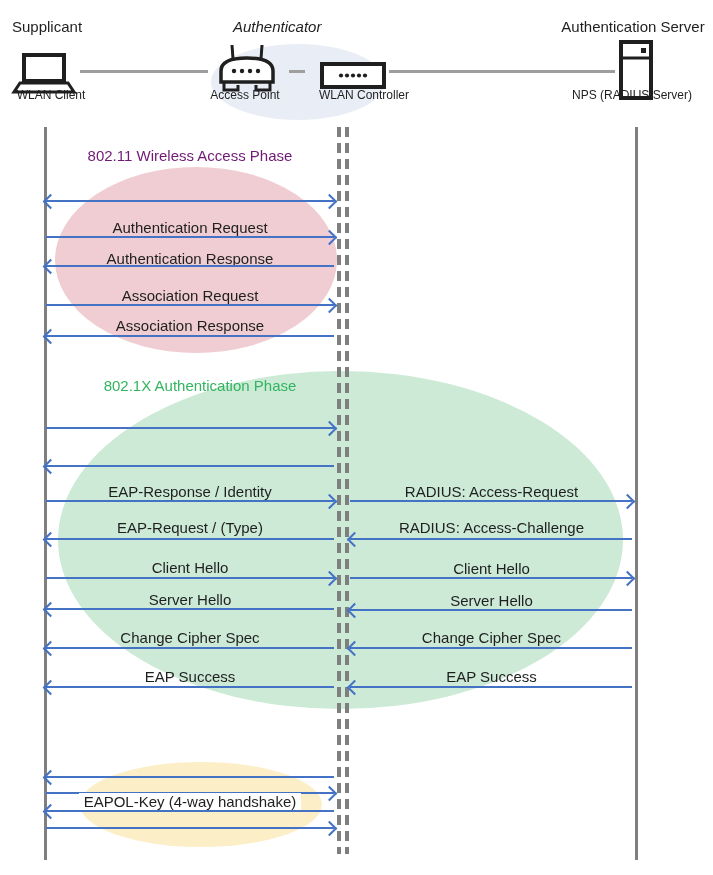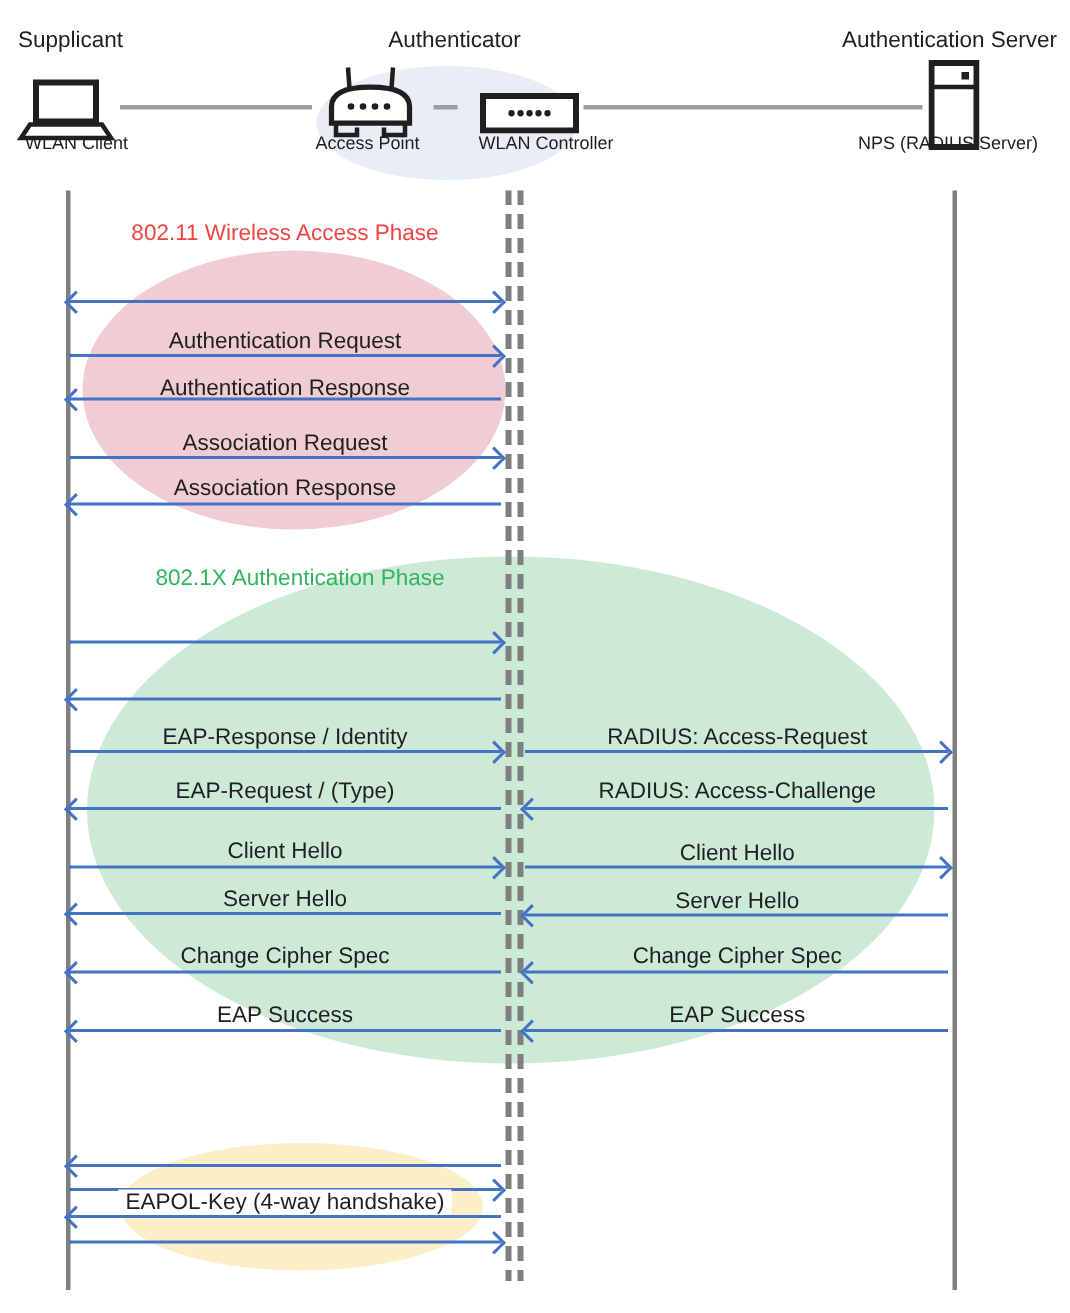--- a/index.html
+++ b/index.html
@@ -17,21 +17,21 @@
   .devlabel{position:absolute;top:88px;font-size:12px;color:#1f1f1f;text-align:center;}
 
   .icon{position:absolute;}
   .conn{position:absolute;top:70px;height:3px;background:#9E9E9E;}
 
   .ll{position:absolute;top:127px;width:3px;height:733px;background:#7F7F7F;}
   .lld{position:absolute;top:127px;width:4px;height:727px;
        background:repeating-linear-gradient(to bottom,#7F7F7F 0,#7F7F7F 10px,transparent 10px,transparent 16px);}
 
   .phase-title{position:absolute;font-size:15px;text-align:center;line-height:19px;}
-  .pt-red{left:45px;top:146px;width:290px;color:#ef4444;}
+  .pt-red{left:45px;top:146px;width:290px;color:#701a75;}
   .pt-green{left:55px;top:376px;width:290px;color:#33B45F;}
   .pt-orange{left:45px;top:722px;width:290px;color:#ED7D31;}
 
   .mlabel{position:absolute;font-size:15px;line-height:17px;text-align:center;color:#1f1f1f;}
   .span-l{left:45px;width:290px;}
   .span-r{left:350px;width:283px;}
   .arrow{position:absolute;height:2px;background:#4472C4;}
   .arrow.span-l{left:46px;width:288px;}
   .arrow.span-r{left:350px;width:282px;}
   .arrow.hr::after{content:"";position:absolute;right:-1px;top:-4px;width:9px;height:9px;
@@ -45,21 +45,21 @@
 <body>
 
 <div class="canvas">
 
   <div class="ellipse el-actor"></div>
   <div class="ellipse el-pink"></div>
   <div class="ellipse el-green"></div>
   <div class="ellipse el-yellow"></div>
 
   <div class="role" style="left:12px;width:120px;">Supplicant</div>
-  <div class="role" style="left:233px;width:140px;text-align:center;">Authenticator</div>
+  <div class="role" style="left:233px;width:140px;text-align:left;font-style:italic;">Authenticator</div>
   <div class="role" style="left:558px;width:150px;text-align:center;">Authentication Server</div>
 
   <div class="conn" style="left:80px;width:128px;"></div>
   <div class="conn" style="left:289px;width:16px;"></div>
   <div class="conn" style="left:389px;width:226px;"></div>
 
   <div class="icon" style="left:10px;top:52px;">
     <svg width="68" height="44" viewBox="0 0 68 44">
       <rect x="14" y="3" width="40" height="26" fill="none" stroke="#1f1f1f" stroke-width="4"></rect>
       <path d="M10 31 L58 31 L64 40 L4 40 Z" fill="#fff" stroke="#1f1f1f" stroke-width="3"></path>

